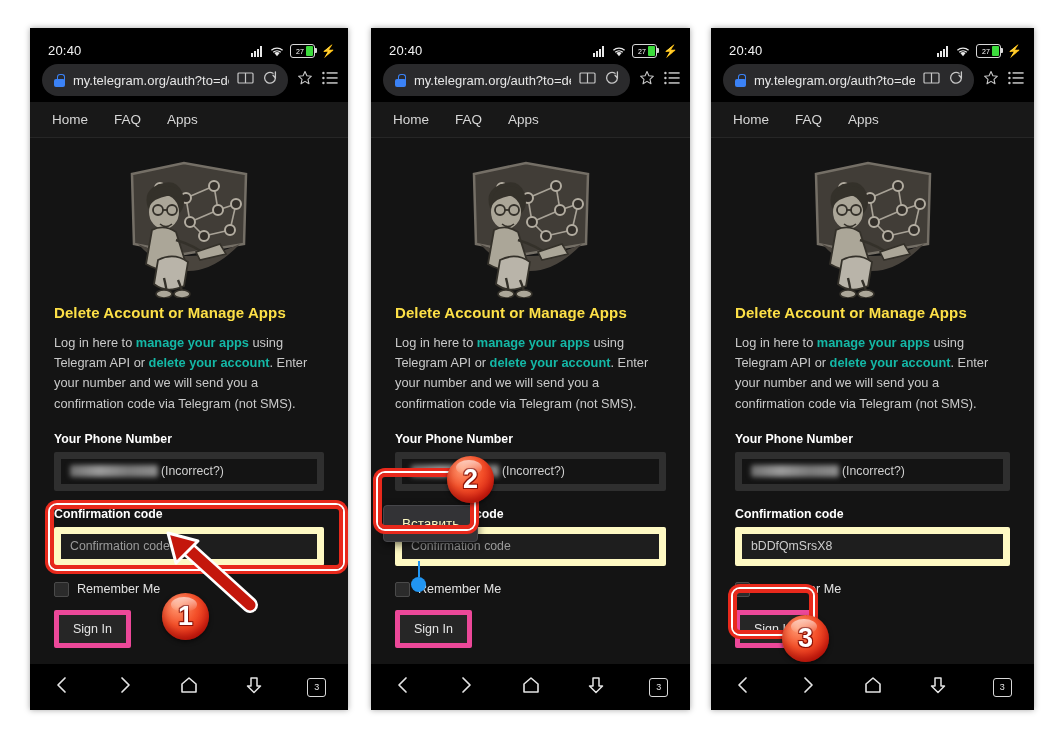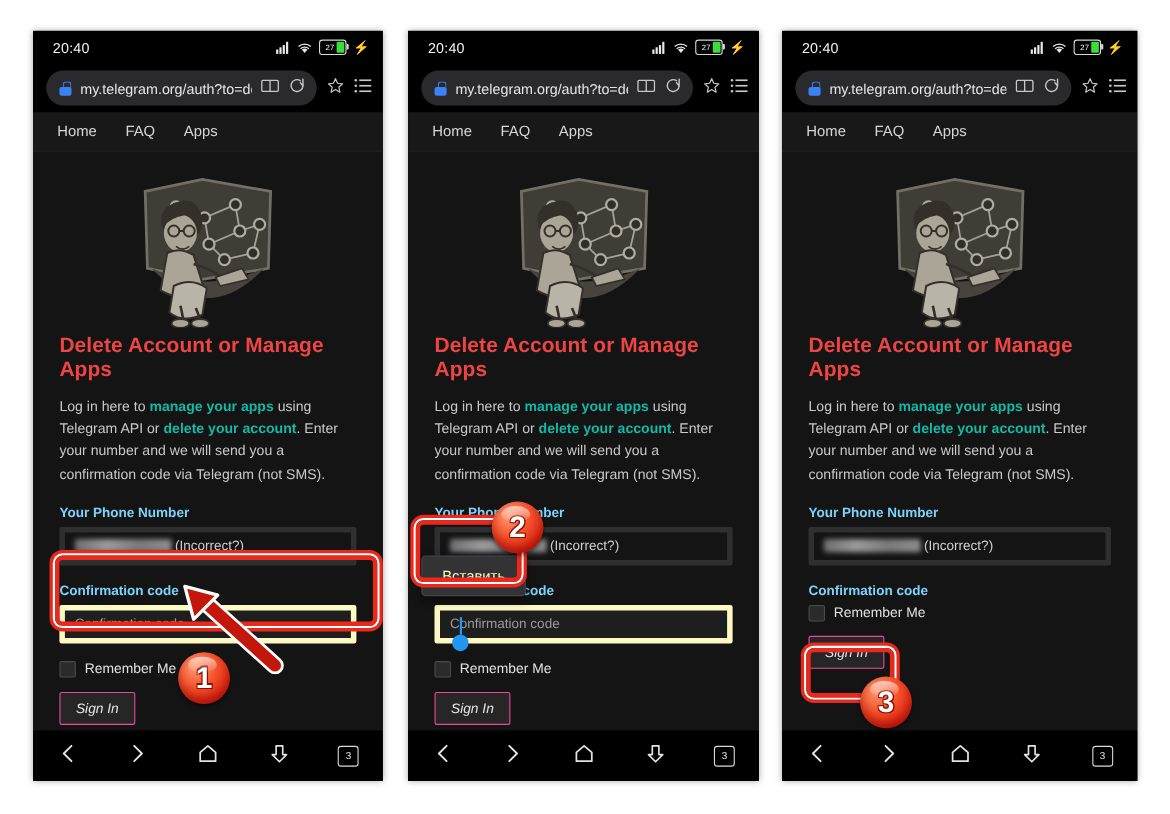--- a/index.html
+++ b/index.html
@@ -21,21 +21,21 @@
     background:#000000;
     overflow:hidden;
     box-shadow:0 0 6px rgba(0,0,0,.35);
   }
   #phone1{left:30px;}
   #phone2{left:371px;width:319px;}
   #phone3{left:711px;width:323px;}
 
   
   .statusbar{
-    height:30px;display:flex;align-items:center;
+    height:30px;display:flex;align-items:flex-end;
     padding:0 14px 0 18px;background:#000;
     color:#ffffff;font-size:12.5px;letter-spacing:.2px;
   }
   .status-time{flex:0 0 auto;font-size:13px;color:#f2f2f2;}
   .status-icons{margin-left:auto;display:flex;align-items:center;gap:6px;}
   .sig{display:inline-block;width:13px;height:11px;position:relative;}
   .sig i{position:absolute;bottom:0;width:2px;background:#e8e8e8;display:block;}
   .sig i:nth-child(1){left:0;height:4px;}
   .sig i:nth-child(2){left:3px;height:6px;}
   .sig i:nth-child(3){left:6px;height:8px;}
@@ -67,44 +67,44 @@
   .sitenav{
     height:35px;background:#181818;display:flex;align-items:center;
     gap:26px;padding:0 22px;border-bottom:1px solid #262626;
   }
   .sitenav a{color:#d6d6d6;font-size:13.5px;text-decoration:none;}
 
   
   .page{background:#141414;height:100%;padding:0 24px;box-sizing:border-box;}
   .hero{height:150px;display:flex;align-items:center;justify-content:center;padding-top:10px;}
   .h1{
-    color:#ef4444;font-size:19px;font-weight:bold;margin:6px 0 12px 0;letter-spacing:.1px;
+    color:#fde047;font-size:15px;font-weight:bold;margin:6px 0 12px 0;letter-spacing:.1px;
   }
   .intro{color:#c9c9c9;font-size:12.8px;line-height:1.58;margin:0 0 18px 0;}
   .intro b{color:#14b8a6;}
-  .flabel{color:#7dd3fc;font-size:12.3px;font-weight:bold;margin-bottom:6px;}
+  .flabel{color:#ffffff;font-size:12.3px;font-weight:bold;margin-bottom:6px;}
   .field{
-    height:25px;background:#1e1e1e;border:5px solid #fef9c3;border-radius:2px;
+    height:25px;background:#1e1e1e;border:7px solid #fef9c3;border-radius:2px;
     display:flex;align-items:center;padding:0 9px;color:#cfcfcf;font-size:12.3px;margin-bottom:16px;
   }
   .field.ph{background:#141414;border-color:#2f2f2f;}
   .blurnum{
     display:inline-block;width:88px;height:12px;margin-right:3px;
     background:linear-gradient(90deg,#6e6e6e,#9b9b9b,#7a7a7a,#8d8d8d);
     filter:blur(2.4px);border-radius:2px;
   }
   .code-placeholder{color:#9a9a9a;}
   .code-value{color:#cdcdcd;}
   .remember{display:flex;align-items:center;gap:8px;margin:0 0 13px 0;}
   .cbx{width:13px;height:13px;border:1px solid #4a4a4a;background:#2b2b2b;border-radius:2px;}
   .remember span{color:#e2e2e2;font-size:12.6px;}
   .signin{
     display:inline-flex;align-items:center;justify-content:center;
-    padding:7px 14px;background:#262626;border:1px solid #ec4899;border-radius:2px;
-    color:#e4e4e4;font-size:12.5px;font-style:italic;
+    padding:7px 14px;background:#262626;border:5px solid #ec4899;border-radius:2px;
+    color:#e4e4e4;font-size:12.5px;
   }
 
   
   .navbar{
     position:absolute;left:0;right:0;bottom:0;height:46px;background:#000;
     display:flex;align-items:center;justify-content:space-around;
   }
   .tabbox{
     width:17px;height:17px;border:1.6px solid #d9d9d9;border-radius:3px;
     display:flex;align-items:center;justify-content:center;color:#e2e2e2;font-size:9px;
@@ -600,20 +600,23 @@
         <span>Log in here to </span><b>manage your apps</b><span> using Telegram API or </span><b>delete your account</b><span>. Enter your number and we will send you a confirmation code via Telegram (not SMS).</span>
       </p>
 
       <div class="flabel">Your Phone Number</div>
       <div class="field ph">
         <span class="blurnum"></span>
         <span>(Incorrect?)</span>
       </div>
 
       <div class="flabel">Confirmation code</div>
+      <div class="field">
+        <span class="code-value">bDDfQmSrsX8</span>
+      </div>
 
       <div class="remember">
         <span class="cbx"></span>
         <span>Remember Me</span>
       </div>
 
       <div class="signin">Sign In</div>
     </div>
 
     <div class="navbar">

